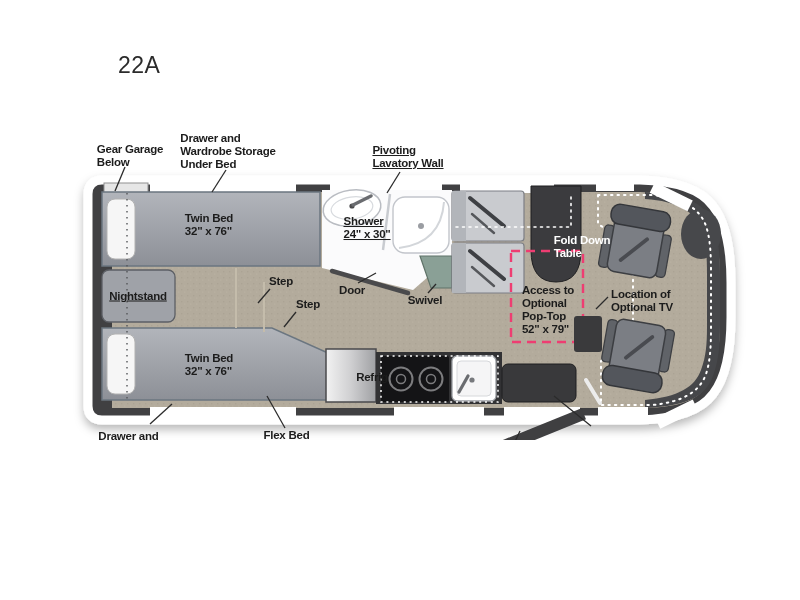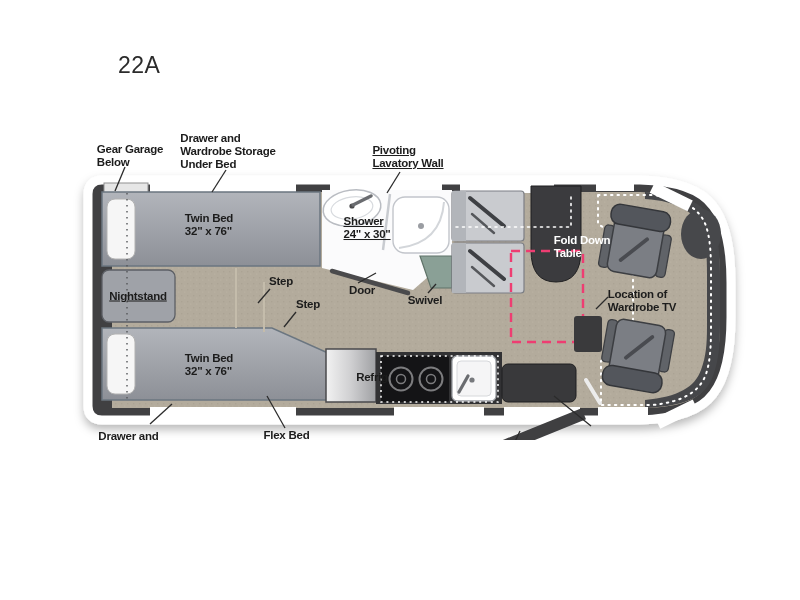--- a/index.html
+++ b/index.html
@@ -173,24 +173,28 @@
 Lavatory Wall</div>
   <div class="lbl" style="left:209px;top:225px;">Twin Bed
 32" x 76"</div>
   <div class="lbl" style="left:367px;top:228px;text-decoration:underline;">Shower
 24" x 30"</div>
   <div class="lbl white" style="left:556px;top:247px;margin-left:26px;">Fold Down
 Table</div>
   <div class="lbl" style="left:138px;top:296px;text-decoration:underline;">Nightstand</div>
   <div class="lbl" style="left:281px;top:281px;">Step</div>
   <div class="lbl" style="left:308px;top:304px;">Step</div>
-  <div class="lbl" style="left:362px;top:290px;">Door</div>
+  <div class="lbl" style="left:352px;top:290px;">Door</div>
   <div class="lbl" style="left:425px;top:300px;">Swivel</div>
+  <div class="lbl" style="left:548px;top:310px;">Access to
+Optional
+Pop-Top
+52" x 79"</div>
   <div class="lbl" style="left:642px;top:301px;">Location of
-Wardrobe TV</div>
+Optional TV</div>
   <div class="lbl" style="left:209px;top:365px;">Twin Bed
 32" x 76"</div>
   <div class="lbl" style="left:351px;top:377px;margin-left:21px;">Refrig</div>
   <div class="lbl" style="left:146px;top:449px;">Drawer and
 Wardrobe Storage
 Under Bed</div>
   <div class="lbl" style="left:287px;top:442px;">Flex Bed
 60" x 80"</div>
   <div class="lbl" style="left:505px;top:464px;">Entrance Door</div>
 

